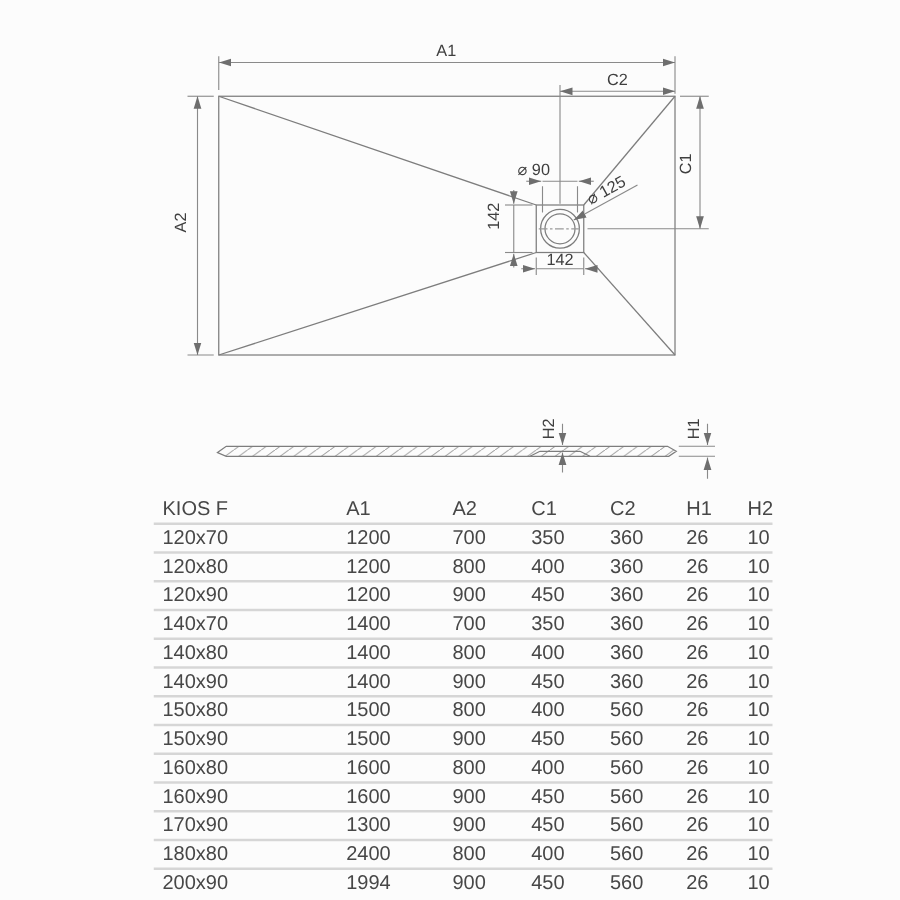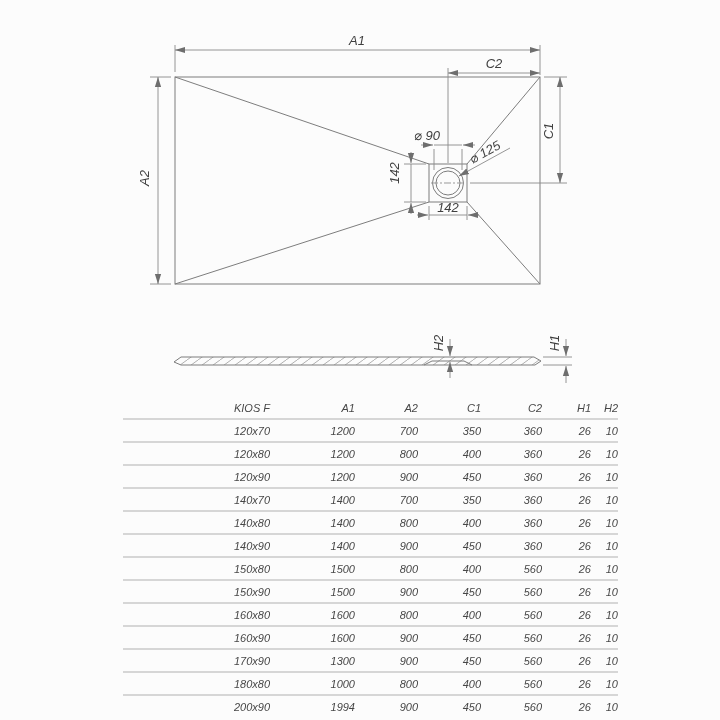--- a/index.html
+++ b/index.html
@@ -1,27 +1,27 @@
 <!DOCTYPE html>
 <html><head>
 <meta charset="utf-8">
 <style>
   html,body{margin:0;padding:0;}
   .canvas{
     position:relative;width:720px;height:720px;background:#fcfcfc;
-    font-family:"Liberation Sans",sans-serif;overflow:hidden;font-style:italic;
+    font-family:"Liberation Sans",sans-serif;overflow:hidden;
   }
   svg{position:absolute;left:0;top:0;}
   svg text{
     font-family:"Liberation Sans","DejaVu Sans",sans-serif;
     font-size:13px;fill:#3f3f3f;
   }
   .dim-table{
     position:absolute;left:123px;top:397px;width:495px;
-    font-size:11px;color:#474747;text-align:right;
+    font-size:16px;color:#474747;
   }
   .t-row{
     display:grid;
     grid-template-columns:147px 85px 63px 63px 61px 49px 27px;
     height:21px;align-items:center;
     border-bottom:2px solid #d6d6d6;
   }
   .t-row.last{border-bottom:none;}
   .t-cell{padding-left:7px;white-space:nowrap;overflow:visible;}
 </style>
@@ -255,21 +255,21 @@
           <span class="t-cell">170x90</span>
           <span class="t-cell">1300</span>
           <span class="t-cell">900</span>
           <span class="t-cell">450</span>
           <span class="t-cell">560</span>
           <span class="t-cell">26</span>
           <span class="t-cell">10</span>
         </div>
         <div class="t-row">
           <span class="t-cell">180x80</span>
-          <span class="t-cell">1000</span>
+          <span class="t-cell">2400</span>
           <span class="t-cell">800</span>
           <span class="t-cell">400</span>
           <span class="t-cell">560</span>
           <span class="t-cell">26</span>
           <span class="t-cell">10</span>
         </div>
         <div class="t-row last">
           <span class="t-cell">200x90</span>
           <span class="t-cell">1994</span>
           <span class="t-cell">900</span>

